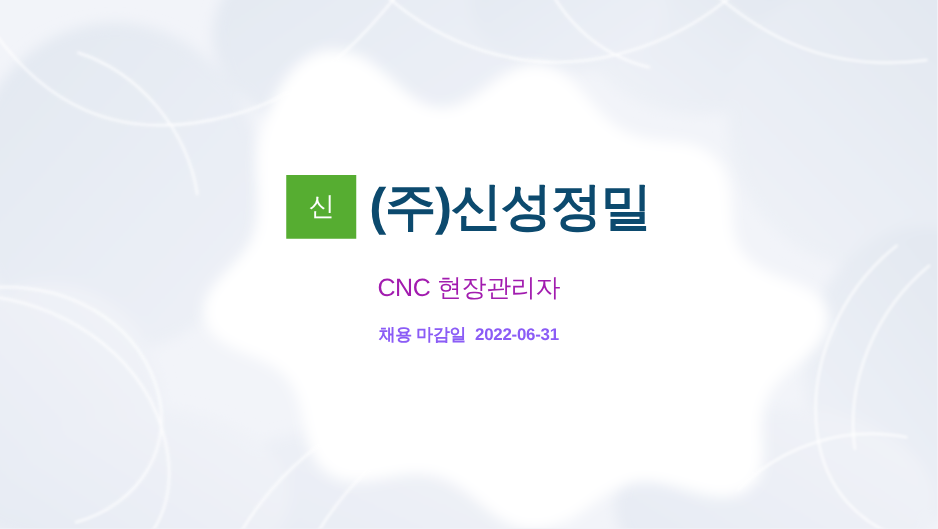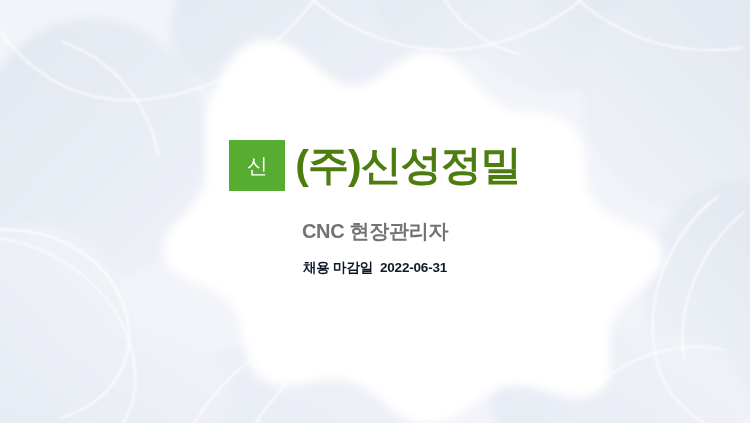--- a/index.html
+++ b/index.html
@@ -65,41 +65,41 @@
     font-size: 21px;
     font-weight: 400;
     line-height: 1;
     letter-spacing: 0px;
     font-family: "Liberation Sans", "DejaVu Sans", sans-serif;
   }
 
   #company-name {
     font-size: 41px;
     font-weight: bold;
-    color: #4d7c0f;
+    color: #0c4a6e;
     line-height: 1;
     letter-spacing: -1px;
     white-space: nowrap;
   }
 
   #position-title {
     margin-top: 28px;
     font-size: 20px;
-    font-weight: bold;
-    color: #737373;
+    font-weight: normal;
+    color: #a21caf;
     letter-spacing: -0.3px;
     line-height: 1.2;
     white-space: nowrap;
   }
 
   #deadline-row {
     margin-top: 17px;
     font-size: 13.5px;
     font-weight: bold;
-    color: #0f172a;
+    color: #8b5cf6;
     letter-spacing: -0.2px;
     line-height: 1.2;
     white-space: nowrap;
     display: flex;
     gap: 7px;
   }
 </style>
 </head>
 <body>
 

